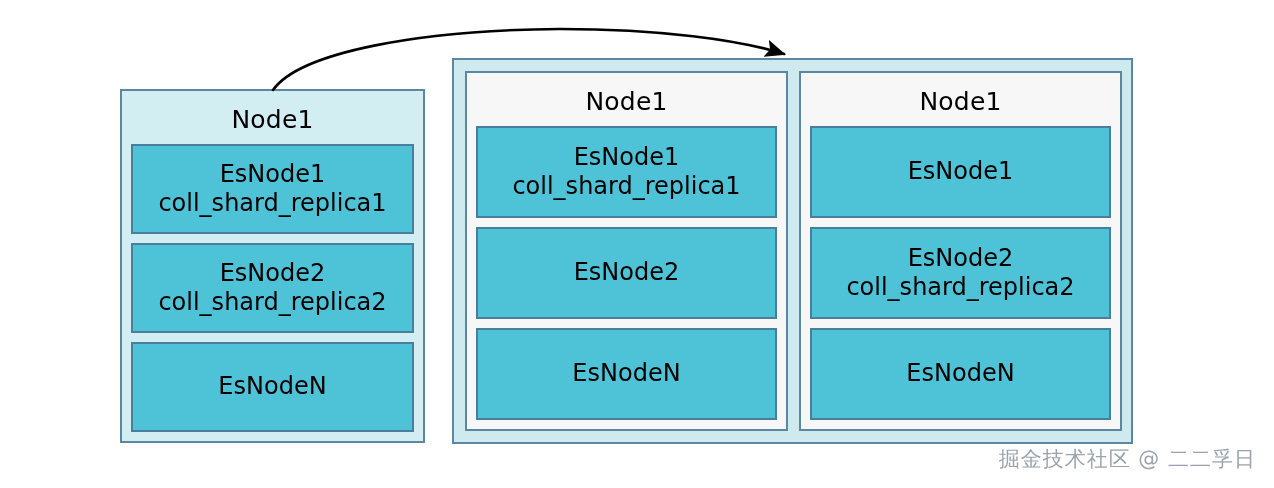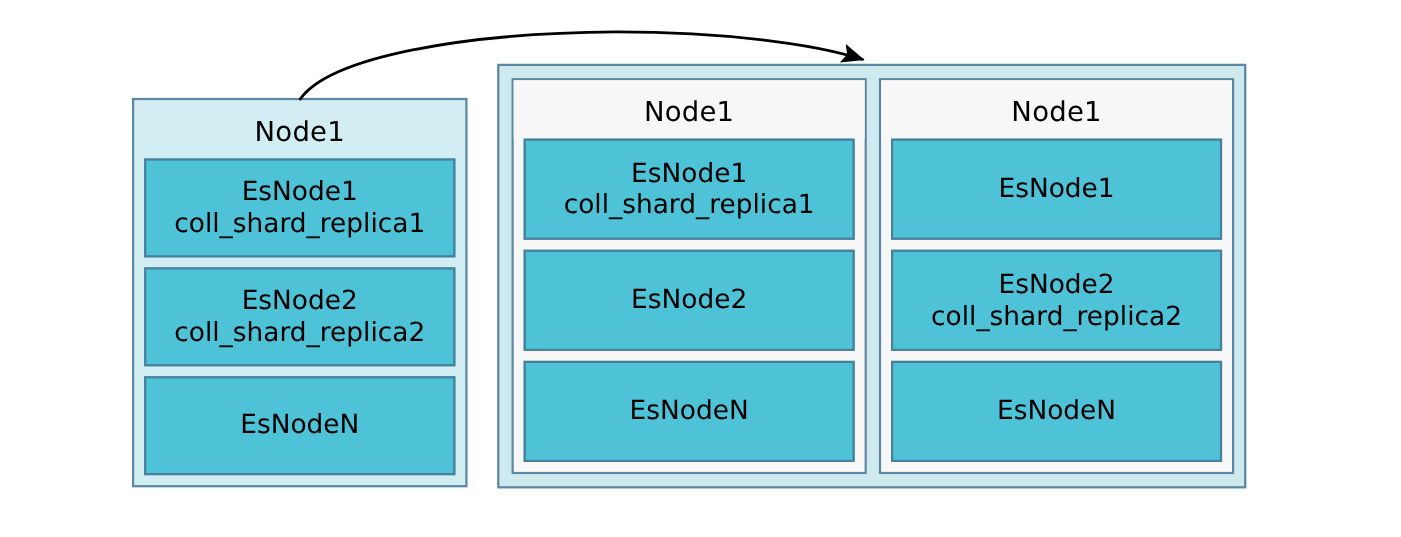--- a/index.html
+++ b/index.html
@@ -200,14 +200,15 @@
 
   <svg id="arrow-layer" viewBox="0 0 1274 488">
     <defs>
       <marker id="arrowhead" markerWidth="9" markerHeight="9" refX="7.2" refY="3.4" orient="auto" markerUnits="strokeWidth">
         <path d="M0,0 L8,3.4 L0,6.8 L1.6,3.4 Z" fill="#000000"></path>
       </marker>
     </defs>
     <path d="M 273,90 C 300,52 420,30 560,29 C 660,29 740,40 784,54" fill="none" stroke="#000000" stroke-width="2.6" stroke-linecap="round" marker-end="url(#arrowhead)"></path>
   </svg>
 
+  <div id="watermark">掘金技术社区 @ 二二孚日</div>
 
 </div>
 
 </body></html>

